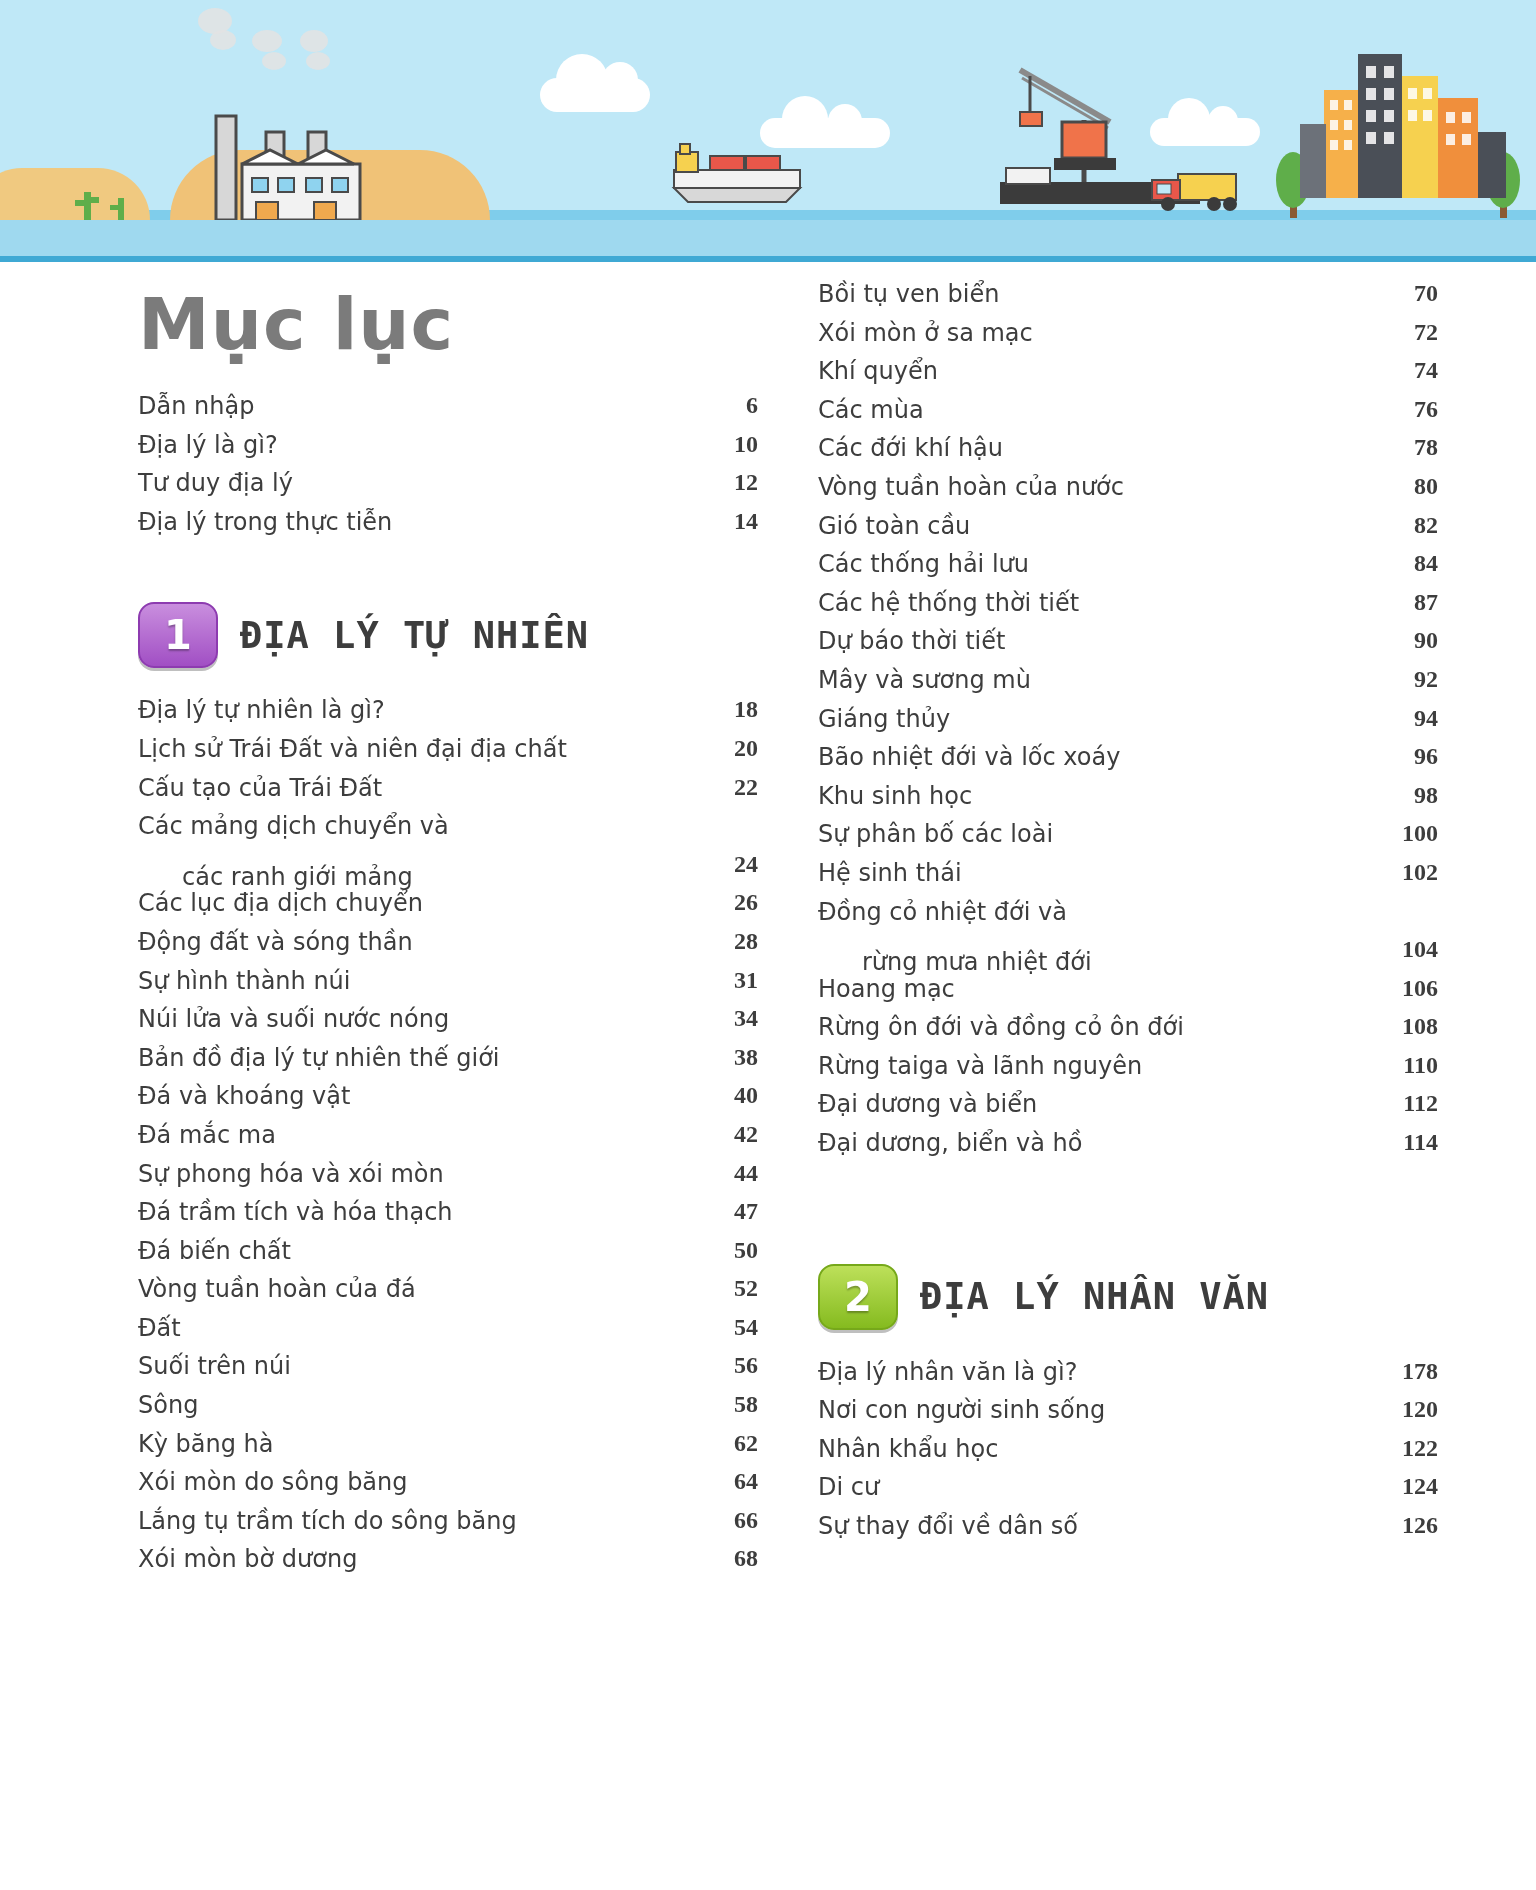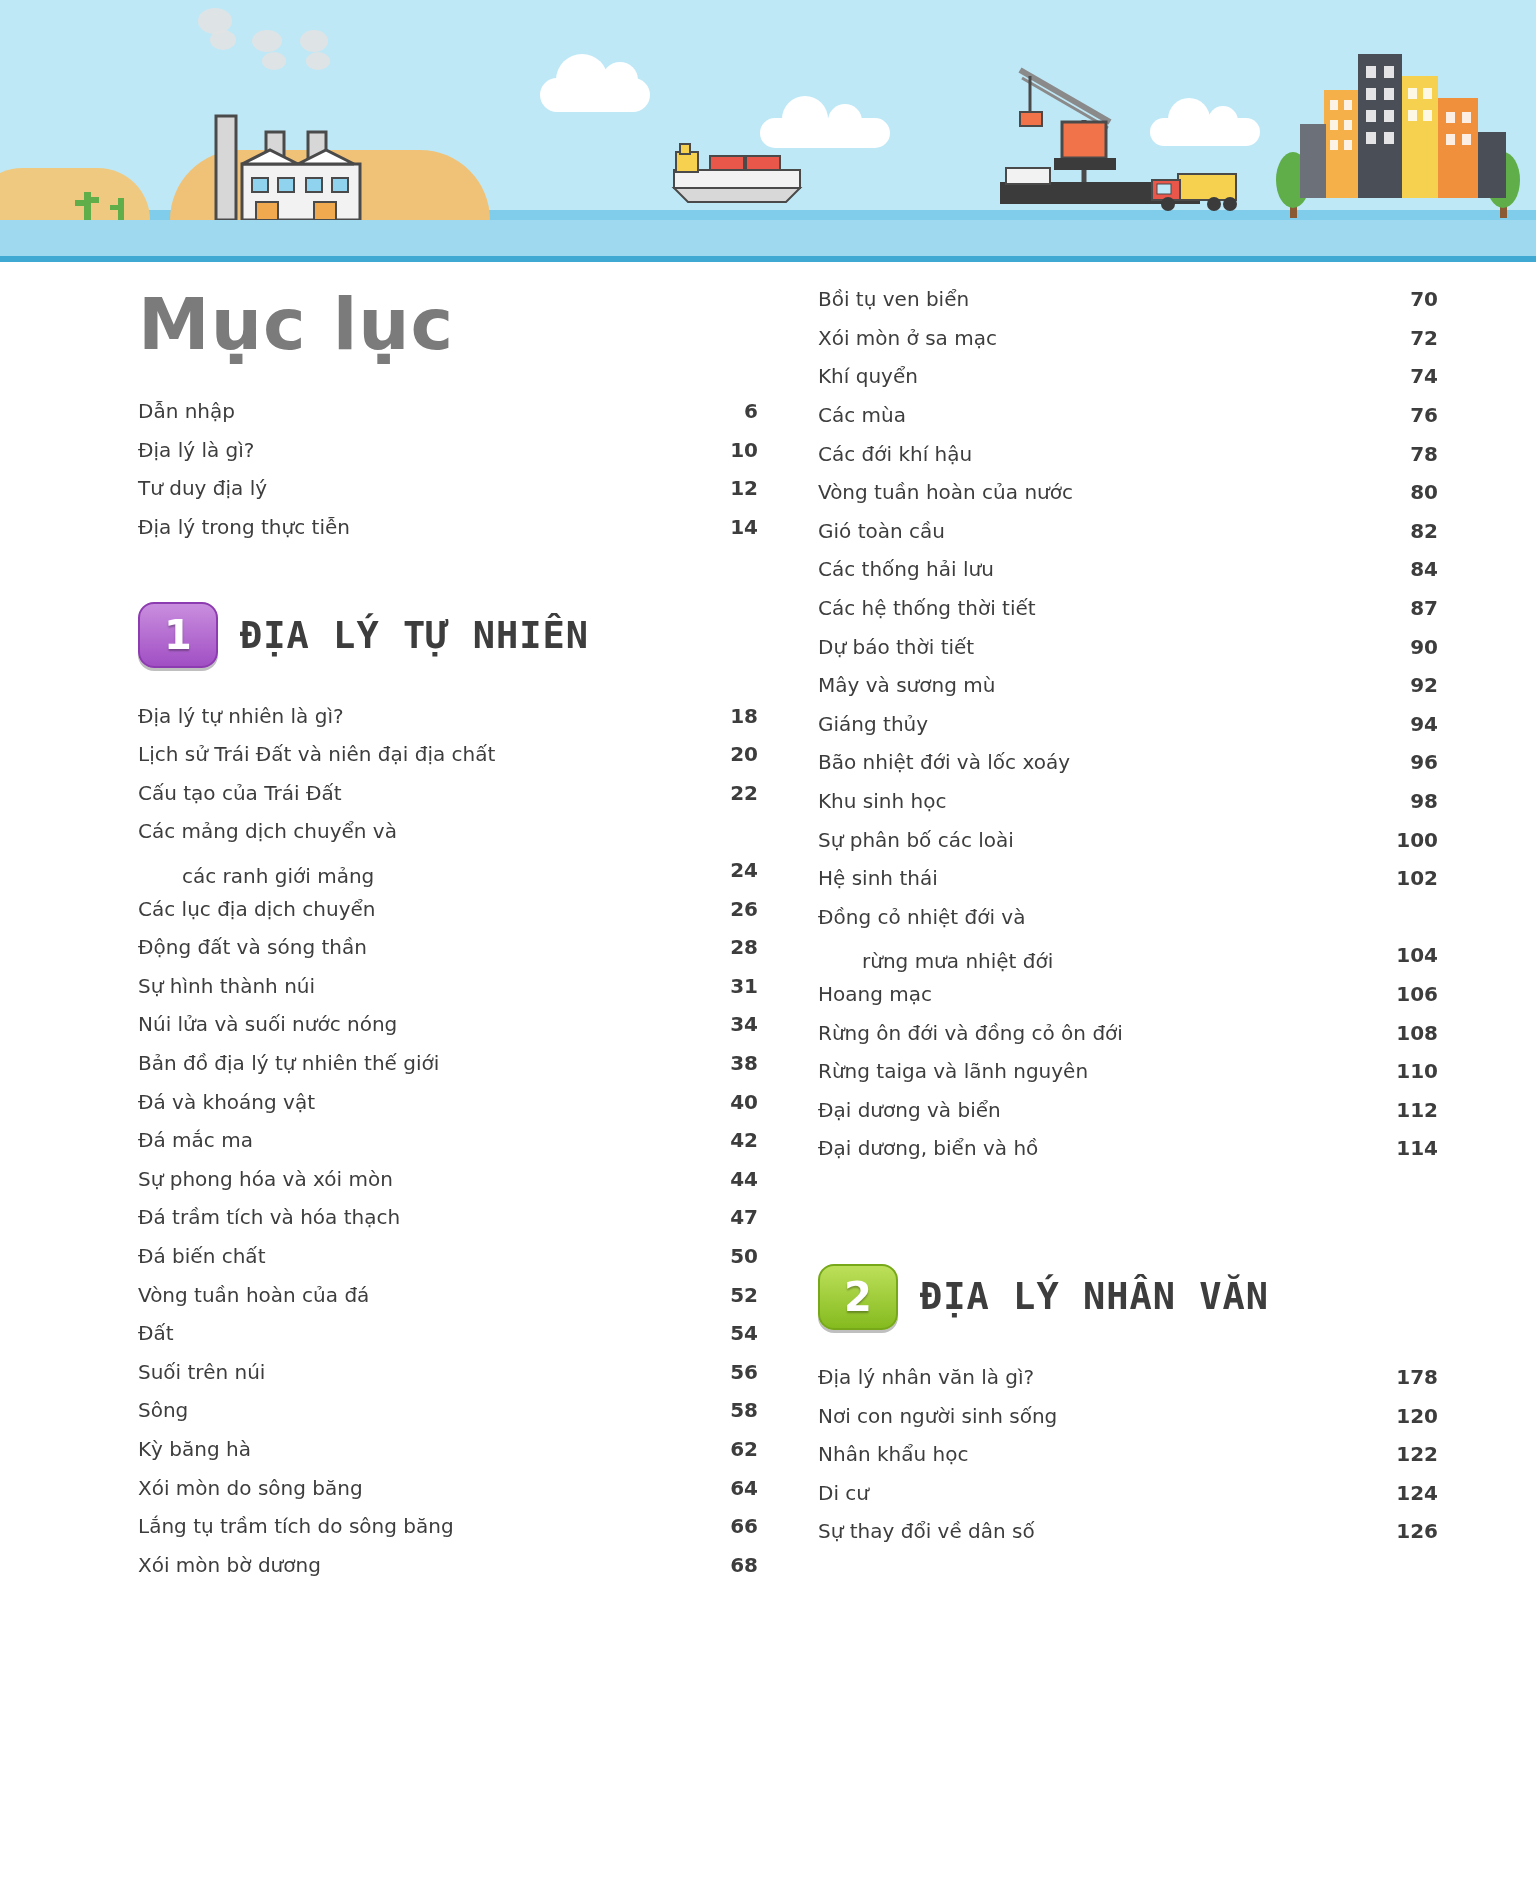--- a/index.html
+++ b/index.html
@@ -121,39 +121,40 @@
 
   .col {
     position: absolute;
     width: 620px;
   }
   .col-left { left: 138px; top: 130px; }
   .col-right { left: 818px; top: 18px; }
 
   .toc-row {
     display: flex;
-    align-items: center;
+    align-items: flex-start;
     height: 38.6px;
-    font-size: 20px;
+    font-size: 24px;
     color: #3d3d3d;
   }
   .toc-label {
     flex: 1 1 auto;
     white-space: nowrap;
   }
   .toc-label.indent {
     padding-left: 44px;
     margin-top: 12px;
   }
   .toc-page {
     flex: 0 0 auto;
     width: 70px;
     text-align: right;
     font-weight: bold;
     color: #3d3d3d;
+    font-family: Liberation Serif, serif;
   }
   .toc-row.continued .toc-page { visibility: hidden; }
 
   .section-head {
     display: flex;
     align-items: center;
     margin-top: 56px;
     margin-bottom: 28px;
   }
   .badge {

